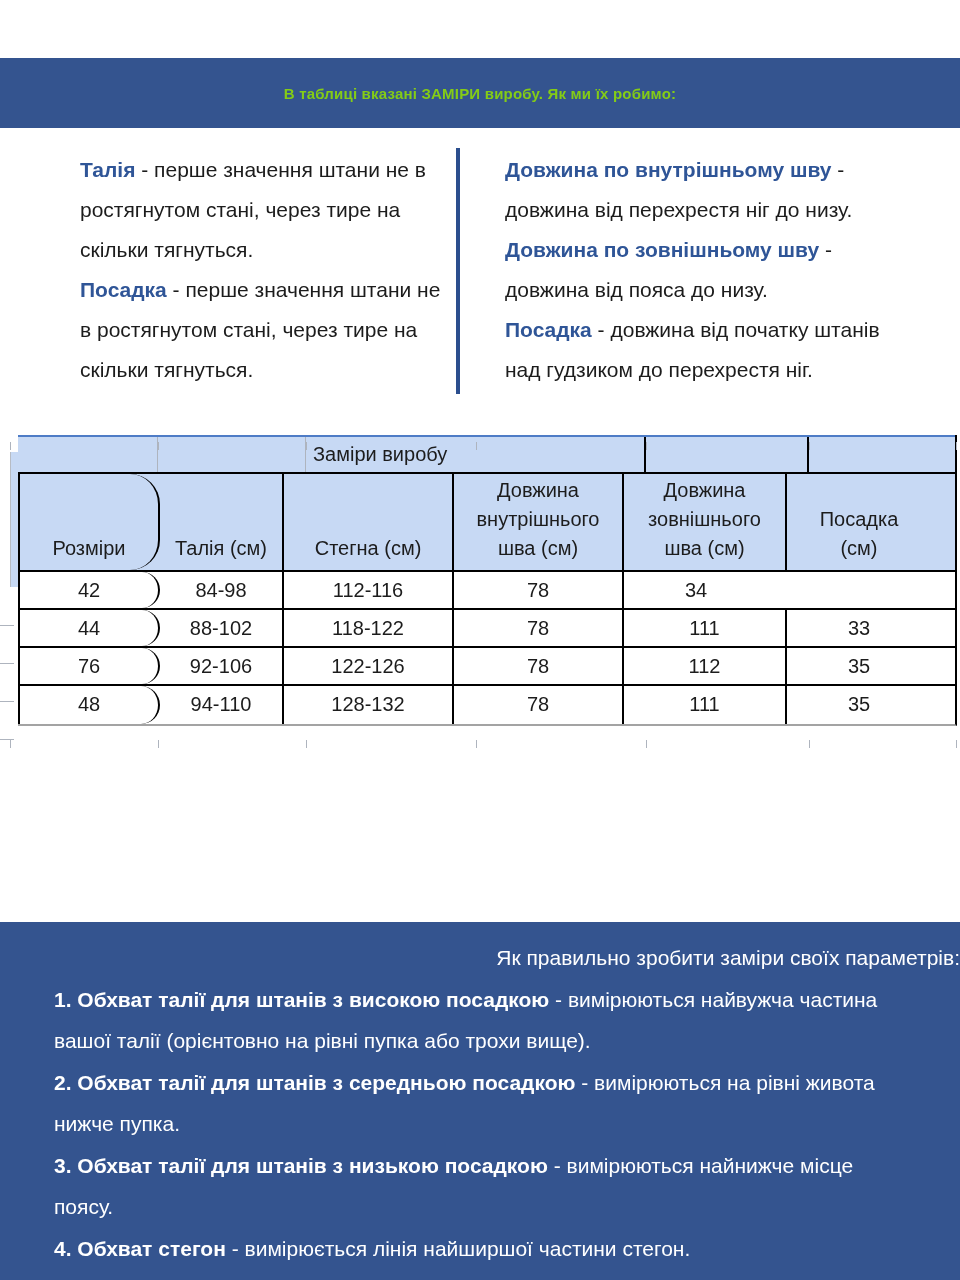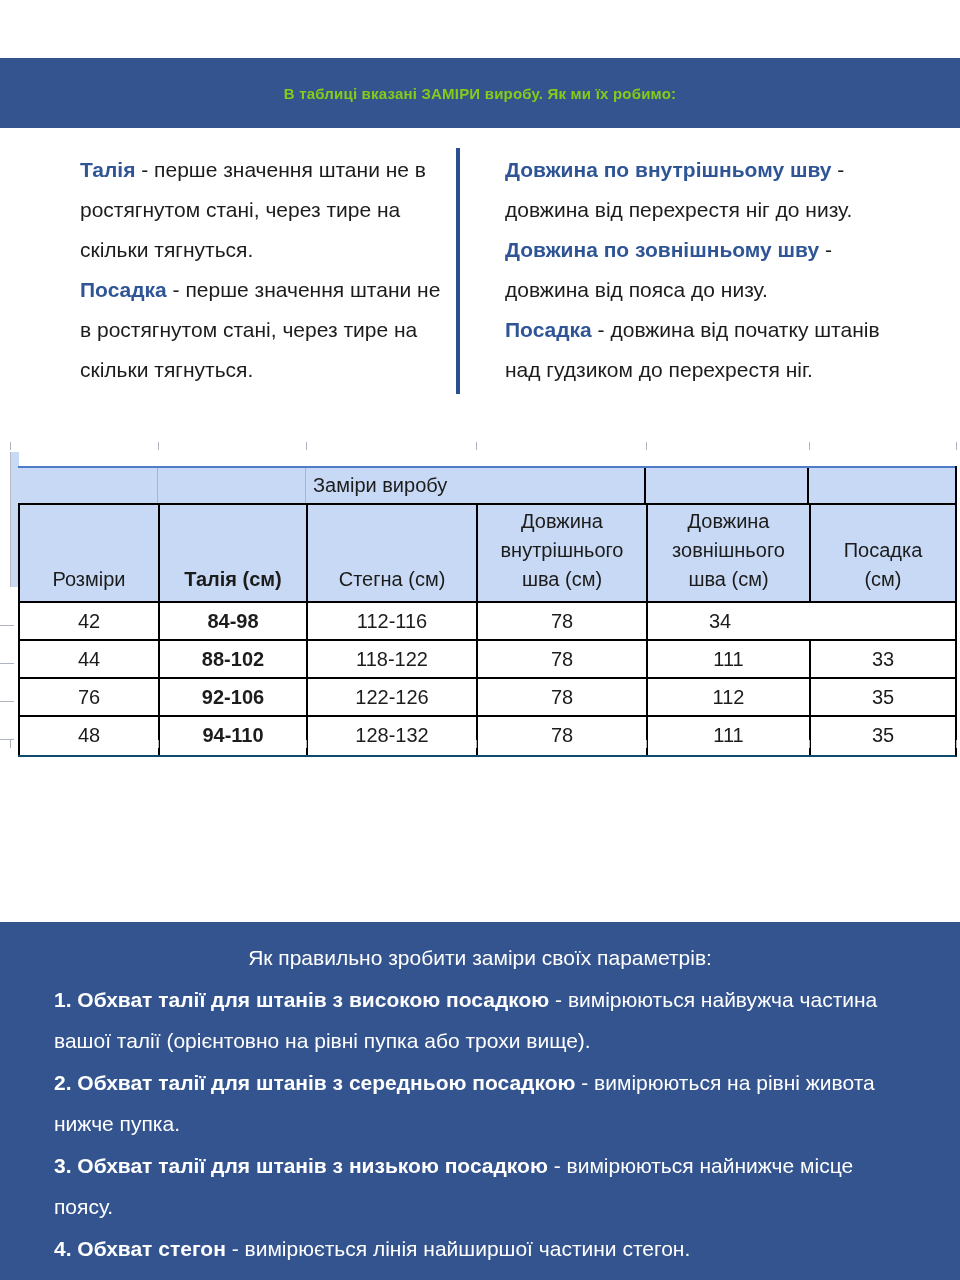--- a/index.html
+++ b/index.html
@@ -14,53 +14,53 @@
   
   .defs{position:absolute;left:0;top:150px;width:960px;font-size:21px;}
   .def-col{position:absolute;top:0;}
   .def-col .def-line{height:40px;line-height:40px;white-space:nowrap;}
   #def-left{left:80px;width:400px;}
   #def-right{left:505px;width:450px;}
   .term{color:#2F5597;font-weight:bold;}
   .v-divider{position:absolute;left:456px;top:148px;width:4px;height:246px;background:#2B4E8E;}
 
   
-  .tbl{position:absolute;left:18px;top:466px;width:939px;box-sizing:border-box;
-       border-right:2px solid #000;border-bottom:2px solid #0c4a6e;background:#fff;}
+  .tbl{position:absolute;left:18px;top:435px;width:939px;box-sizing:border-box;
+       border-right:2px solid #000;border-bottom:2px solid #a3a3a3;background:#fff;}
   .tbl *{box-sizing:border-box;}
   .cap-row{display:flex;height:39px;background:#C7D9F4;
            border-top:2px solid #4E7CC6;border-bottom:2px solid #000;}
   .cap-a{width:140px;border-right:1px solid #AEB4BE;}
   .cap-b{width:148px;border-right:1px solid #AEB4BE;}
   .cap-c{width:340px;border-right:2px solid #000;font-size:20px;line-height:35px;padding-left:7px;}
   .cap-d{width:163px;border-right:2px solid #000;}
   .cap-e{width:146px;}
   .hdr-row{display:flex;height:98px;background:#C7D9F4;
            border-left:2px solid #000;border-bottom:2px solid #000;}
   .hdr-cell{display:flex;align-items:flex-end;justify-content:center;text-align:center;
             font-size:20px;line-height:29px;padding-bottom:7px;white-space:pre-line;
             border-right:2px solid #000;}
   .hdr-cell:last-child{border-right:none;}
   .data-row{display:flex;height:38px;border-left:2px solid #000;border-bottom:2px solid #000;background:#fff;}
   .data-row:last-child{border-bottom:none;}
   .data-cell{font-size:20px;line-height:36px;text-align:center;border-right:2px solid #000;}
   .data-cell:last-child{border-right:none;}
-  .w1{width:140px;}.w2{width:148px;font-weight:bold;}.w3{width:170px;}.w4{width:170px;}.w5{width:163px;}.w6{width:144px;}
+  .w1{width:140px;border-radius:30px;}.w2{width:124px;}.w3{width:170px;}.w4{width:170px;}.w5{width:163px;}.w6{width:144px;}
 
   
   .hdr-strip{position:absolute;left:10px;top:452px;width:8px;height:135px;
              background:#C7D9F4;border-left:1px solid #B7BCC4;}
   .tick-v{position:absolute;width:1px;height:8px;background:#AEB4BE;}
   .tick-h{position:absolute;left:0;width:14px;height:1px;background:#AEB4BE;}
 
   
   .bottom-band{position:absolute;left:0;top:922px;width:960px;height:358px;
                background:#34548F;color:#ffffff;font-size:21px;padding-top:15px;box-sizing:border-box;}
   .bottom-band .b-line{line-height:41.5px;height:41.5px;white-space:nowrap;}
-  .bottom-title{text-align:center;}
+  .bottom-title{text-align:right;}
   .b-item-line{padding-left:54px;}
   .b-bold{font-weight:bold;}
 </style>
 </head>
 <body>
 
 <div class="top-band">
   <div class="title">В таблиці вказані ЗАМІРИ виробу. Як ми їх робимо:</div>
 </div>
 

